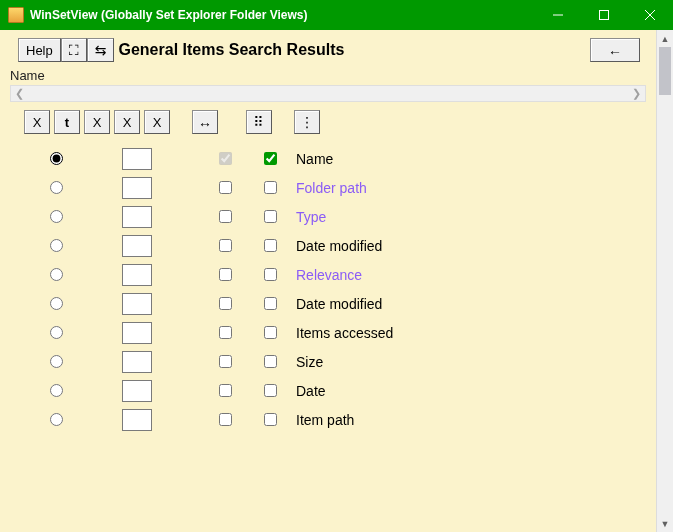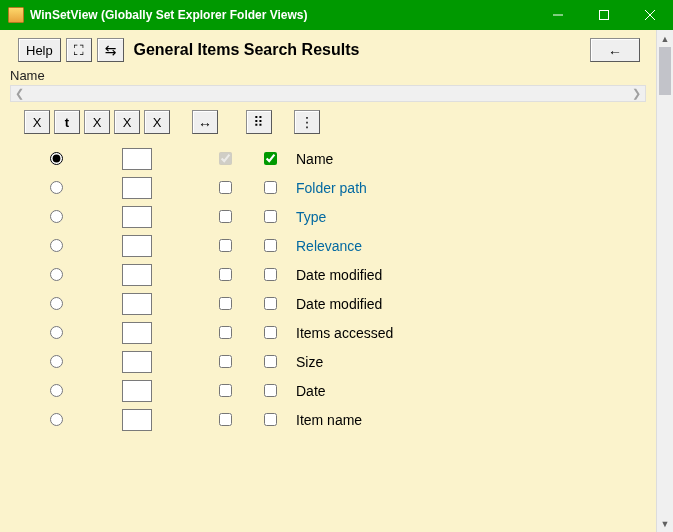--- a/index.html
+++ b/index.html
@@ -16,21 +16,21 @@
 
 .client { position: relative; background: #fbf3cc; height: 502px; display: flex; }
 .main { flex: 1; padding: 0; overflow: hidden; }
 .vscroll { width: 17px; background: #f0f0f0; border-left: 1px solid #dcdcdc; position: relative; }
 .vscroll .thumb { position: absolute; left: 2px; right: 2px; top: 17px; height: 48px; background: #c2c3c9; }
 .vscroll .arrow { position: absolute; left: 0; right: 0; height: 17px; display:flex; align-items:center; justify-content:center; color:#606060; font-size:9px; }
 .vscroll .arrow.up { top:0; }
 .vscroll .arrow.down { bottom:0; }
 
 
-.toprow { display: flex; align-items: center; gap: 5px; padding: 8px 10px 4px 18px; }
+.toprow { display: flex; align-items: center; padding: 8px 10px 4px 18px; }
 .btn3d {
   background: #efefef; border: 1px solid #8d8d8d; border-right-color:#5a5a5a; border-bottom-color:#5a5a5a;
   box-shadow: inset 1px 1px 0 #fff; height: 24px; min-width: 26px; padding: 0 7px;
   display: inline-flex; align-items: center; justify-content: center; font-size: 13px; cursor: default; color:#000;
 }
 .sectiontitle { font-weight: 700; font-size: 16px; padding-left: 4px; color:#000; }
 .backbtn { margin-left: auto; margin-right: 6px; min-width: 50px; font-size: 16px; }
 
 
 .hdrName { padding: 2px 10px 0 10px; color: #222; font-size: 13px; }
@@ -46,21 +46,21 @@
 .btn3d.bold { font-weight: 700; }
 
 
 .rows { padding: 0 10px 0 10px; }
 .row { height: 29px; display: flex; align-items: center; }
 .row .c-radio { width: 54px; display:flex; justify-content:center; padding-left: 38px; }
 .row .c-input { width: 136px; display:flex; justify-content:flex-start; padding-left: 58px; }
 .row .c-cb1 { width: 50px; display:flex; justify-content:center; }
 .row .c-cb2 { width: 40px; display:flex; justify-content:center; }
 .row .c-label { flex:1; padding-left: 6px; font-size: 14px; }
-.row .c-label.link { color: #0369a1; }
+.row .c-label.link { color: #8b5cf6; }
 
 input[type=radio] { width:13px; height:13px; accent-color:#000; }
 input[type=checkbox] { width:13px; height:13px; accent-color: #009900; }
 .txtin { width: 30px; height: 22px; border: 1px solid #7a7a7a; background:#fff; font-size: 12px; padding: 0 3px; }
 
 
 .glyph { font-size: 14px; line-height:1; }
 </style>
 </head>
 <body>
@@ -181,20 +181,35 @@
           </div>
           <div class="c-input">
             <input type="text" class="txtin" style="">
           </div>
           <div class="c-cb1">
             <input type="checkbox" style="">
           </div>
           <div class="c-cb2">
             <input type="checkbox" style="">
           </div>
+          <div class="c-label">Date modified</div>
+        </div>
+        <div class="row">
+          <div class="c-radio">
+            <input type="radio" name="grp" style="">
+          </div>
+          <div class="c-input">
+            <input type="text" class="txtin" style="">
+          </div>
+          <div class="c-cb1">
+            <input type="checkbox" style="">
+          </div>
+          <div class="c-cb2">
+            <input type="checkbox" style="">
+          </div>
           <div class="c-label link">Relevance</div>
         </div>
         <div class="row">
           <div class="c-radio">
             <input type="radio" name="grp" style="">
           </div>
           <div class="c-input">
             <input type="text" class="txtin" style="">
           </div>
           <div class="c-cb1">
@@ -211,35 +226,20 @@
           </div>
           <div class="c-input">
             <input type="text" class="txtin" style="">
           </div>
           <div class="c-cb1">
             <input type="checkbox" style="">
           </div>
           <div class="c-cb2">
             <input type="checkbox" style="">
           </div>
-          <div class="c-label">Date modified</div>
-        </div>
-        <div class="row">
-          <div class="c-radio">
-            <input type="radio" name="grp" style="">
-          </div>
-          <div class="c-input">
-            <input type="text" class="txtin" style="">
-          </div>
-          <div class="c-cb1">
-            <input type="checkbox" style="">
-          </div>
-          <div class="c-cb2">
-            <input type="checkbox" style="">
-          </div>
           <div class="c-label">Items accessed</div>
         </div>
         <div class="row">
           <div class="c-radio">
             <input type="radio" name="grp" style="">
           </div>
           <div class="c-input">
             <input type="text" class="txtin" style="">
           </div>
           <div class="c-cb1">
@@ -271,21 +271,21 @@
           </div>
           <div class="c-input">
             <input type="text" class="txtin" style="">
           </div>
           <div class="c-cb1">
             <input type="checkbox" style="">
           </div>
           <div class="c-cb2">
             <input type="checkbox" style="">
           </div>
-          <div class="c-label">Item name</div>
+          <div class="c-label">Item path</div>
         </div>
       </div>
 
   </div>
 
   <div class="vscroll">
     <div class="arrow up">▲</div>
     <div class="thumb"></div>
     <div class="arrow down">▼</div>
   </div>

